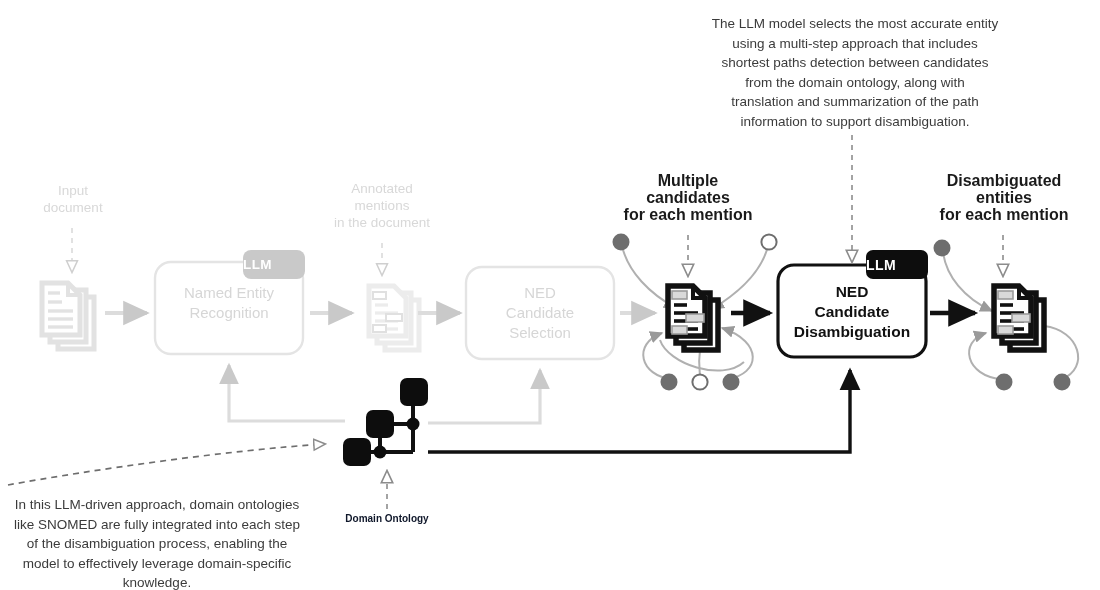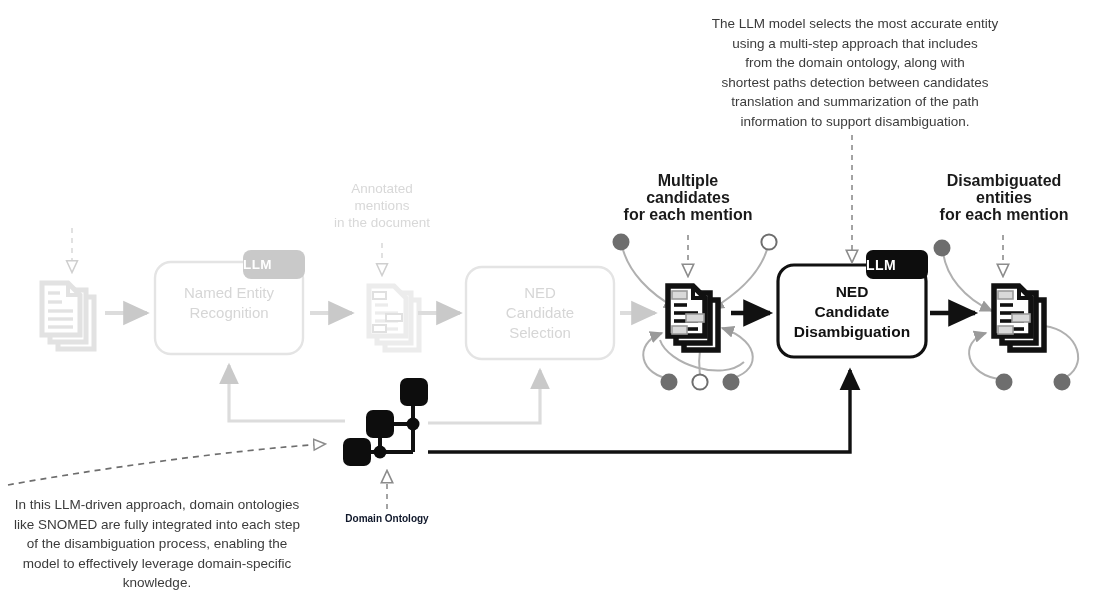--- a/index.html
+++ b/index.html
@@ -203,34 +203,38 @@
   <line x1="387" y1="509" x2="387" y2="471" stroke="#9a9a9a" stroke-width="1.8" stroke-dasharray="5 5" marker-end="url(#ah-hollow-dark)"></line>
 
   <path d="M8,485 C90,470 230,450 325,444" fill="none" stroke="#6e6e6e" stroke-width="1.7" stroke-dasharray="6 5" marker-end="url(#ah-hollow-dark)"></path>
 </svg>
 
 <div class="layer">
 
   <div class="txt para" style="left:690px;top:14px;width:330px;">
     <div>The LLM model selects the most accurate entity</div>
     <div>using a multi-step approach that includes</div>
+    <div>shortest paths detection between candidates</div>
     <div>from the domain ontology, along with</div>
-    <div>shortest paths detection between candidates</div>
     <div>translation and summarization of the path</div>
     <div>information to support disambiguation.</div>
   </div>
 
   <div class="txt para" style="left:2px;top:495px;width:310px;">
     <div>In this LLM-driven approach, domain ontologies</div>
     <div>like SNOMED are fully integrated into each step</div>
     <div>of the disambiguation process, enabling the</div>
     <div>model to effectively leverage domain-specific</div>
     <div>knowledge.</div>
   </div>
 
+  <div class="txt stage-label faded" style="left:12px;top:182px;width:122px;">
+    <div>Input</div>
+    <div>document</div>
+  </div>
 
   <div class="txt stage-label faded" style="left:312px;top:180px;width:140px;text-align:center;">
     <div>Annotated</div>
     <div>mentions</div>
     <div>in the document</div>
   </div>
 
   <div class="txt stage-label hl" style="left:618px;top:172px;width:140px;">
     <div>Multiple</div>
     <div>candidates</div>

